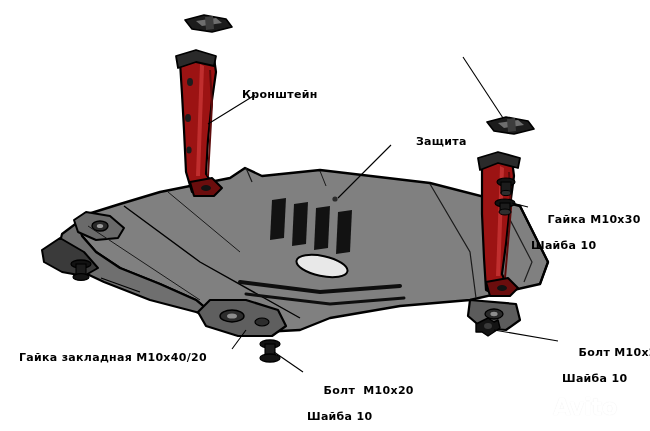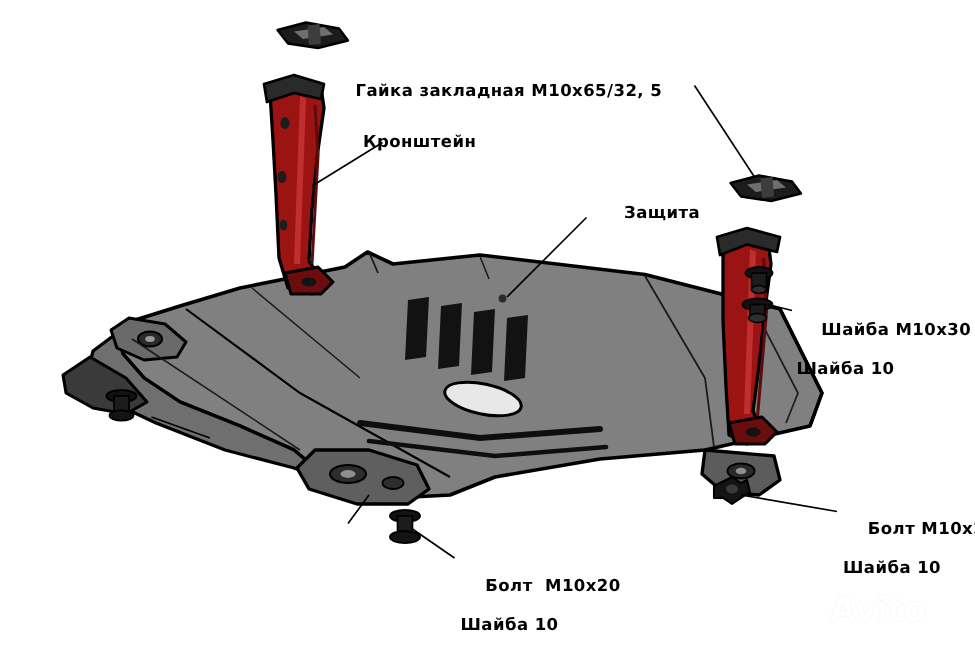--- a/index.html
+++ b/index.html
@@ -204,36 +204,36 @@
       <line x1="391" y1="145" x2="338" y2="198"></line>
       <line x1="528" y1="207" x2="512" y2="203"></line>
       <line x1="558" y1="341" x2="494" y2="330"></line>
       <line x1="232" y1="349" x2="246" y2="330"></line>
       <line x1="303" y1="372" x2="274" y2="352"></line>
       <line x1="101" y1="278" x2="140" y2="292"></line>
     </g>
 
   </svg>
 
-  <div class="cap-label" id="label-nut-top">Гайка закладная М10х65/32, 5</div>
 
   <div class="cap-label" id="label-bracket">Кронштейн</div>
 
   <div class="cap-label" id="label-shield">Защита</div>
 
   <div class="cap-label" id="label-bolt-right-1">
-    <span class="l1">Шайба М10х30</span>
+    <span class="l1">Гайка М10х30</span>
     <span class="l2">Шайба 10</span>
   </div>
 
   <div class="cap-label" id="label-bolt-right-2">
     <span class="l1">Болт М10х20</span>
     <span class="l2">Шайба 10</span>
   </div>
 
+  <div class="cap-label" id="label-nut-bottom">Гайка закладная М10х40/20</div>
 
   <div class="cap-label" id="label-bolt-bottom">
     <span class="l1">Болт  М10х20</span>
     <span class="l2">Шайба 10</span>
   </div>
 
   <div id="watermark">
     <span class="wm-dot" id="wm-dot-a"></span>
     <span class="wm-dot" id="wm-dot-b"></span>
     <span class="wm-dot" id="wm-dot-c"></span>

